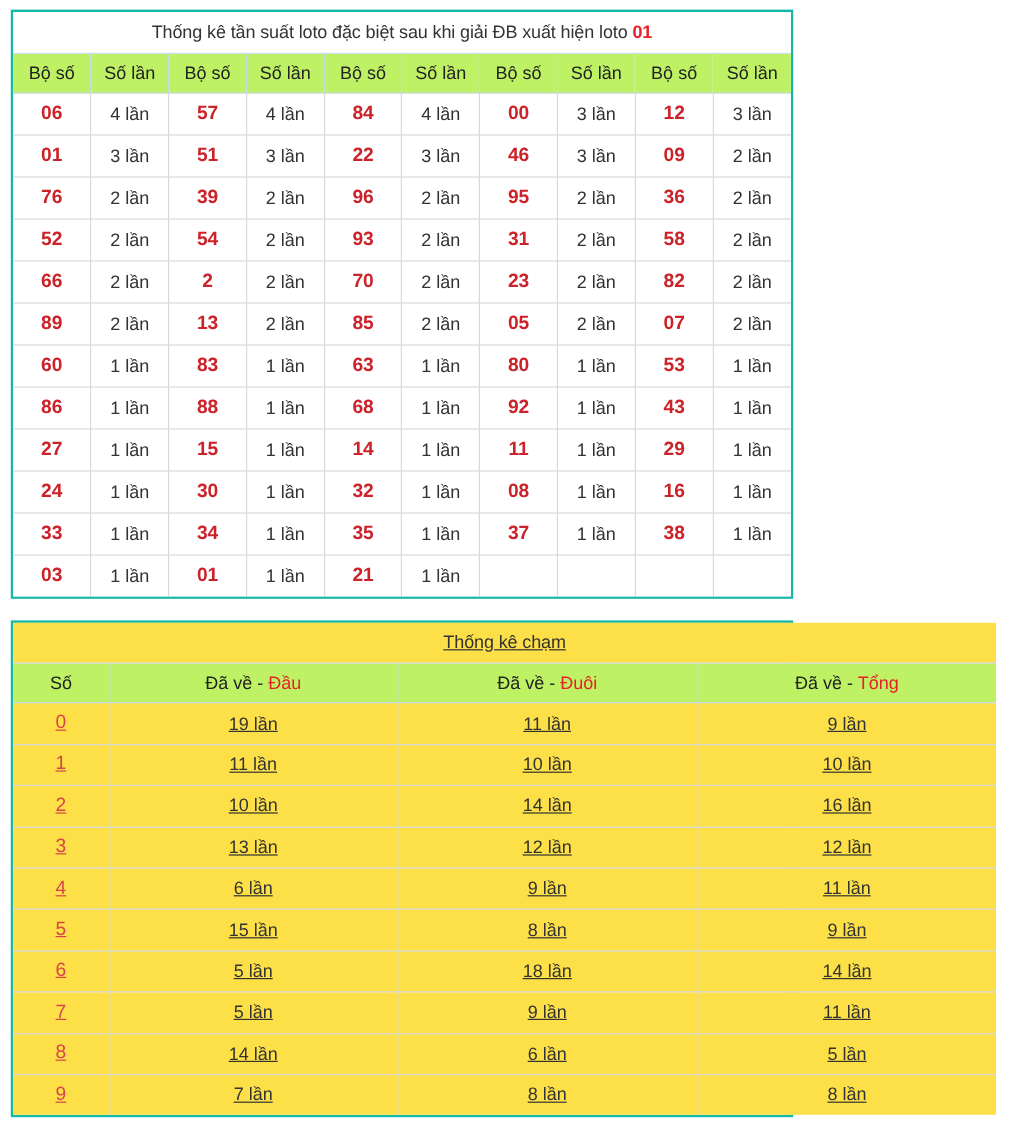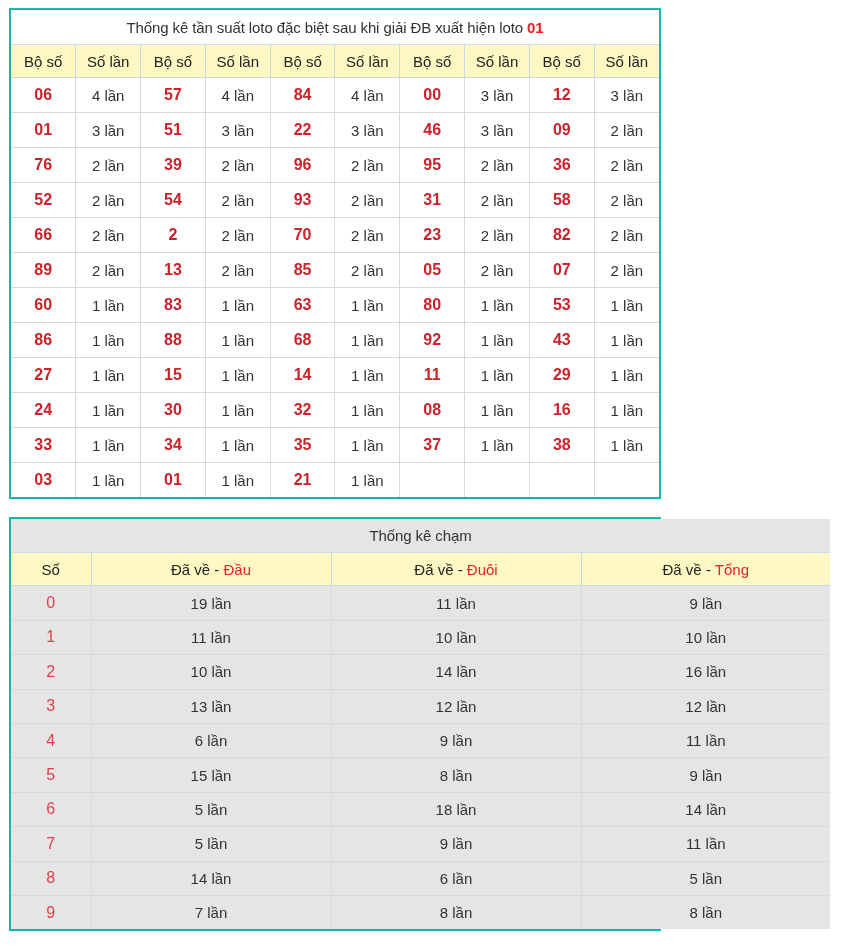--- a/index.html
+++ b/index.html
@@ -59,21 +59,21 @@
     border-bottom: 1px solid #cfdde6 !important;
     letter-spacing: -0.1px;
   }
   .title-hl {
     color: #e8202a;
     font-weight: bold;
   }
 
   
   .hdr-cell {
-    background: #fef9c3;
+    background: #bef264;
     color: #222222;
     font-size: 15px;
     height: 32px;
     border-color: #c6d8e2 !important;
     border-top: 0 !important;
   }
   .hdr-cell.edge-l { border-left: 0 !important; }
   .hdr-cell.edge-r { border-right: 0 !important; }
 
   
@@ -95,21 +95,22 @@
   
   .t2 .hdr-cell { font-size: 15px; }
   .hl-red {
     color: #e8202a;
     font-weight: normal;
   }
   .t2 td {
     height: 33.4px;
     font-size: 15px;
     color: #333333;
-    background: #e5e5e5;
+    background: #fde047;
+    text-decoration: underline;
   }
   .t2 td.rownum {
     color: #d9444c;
     font-weight: normal;
     font-size: 16px;
   }
   .t2 td.edge-l { border-left: 0 !important; }
   .t2 td.edge-r { border-right: 0 !important; }
   .t2 tr:last-child td { border-bottom: 0 !important; }
 

